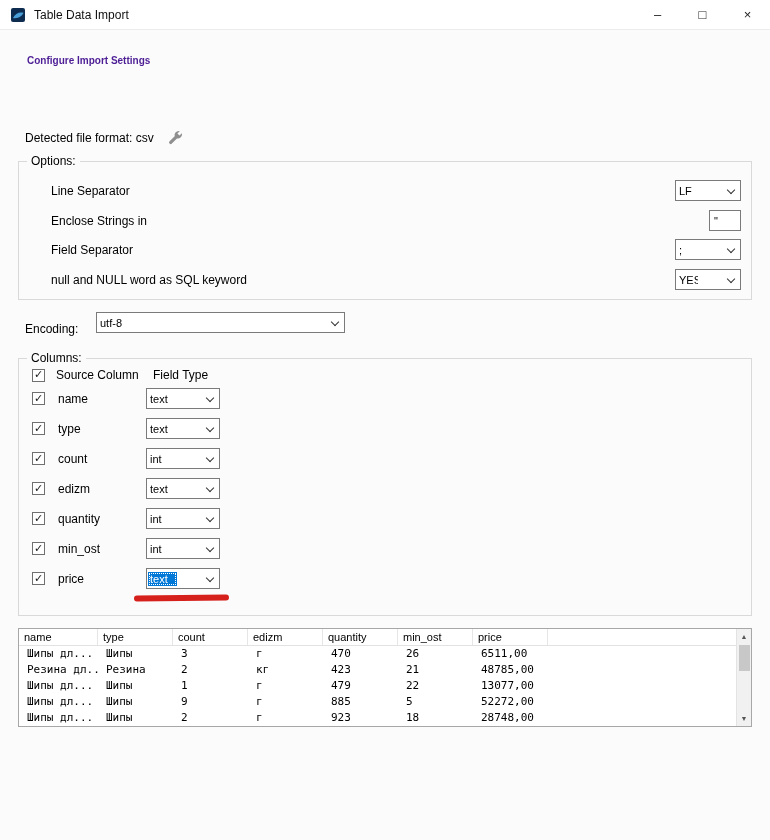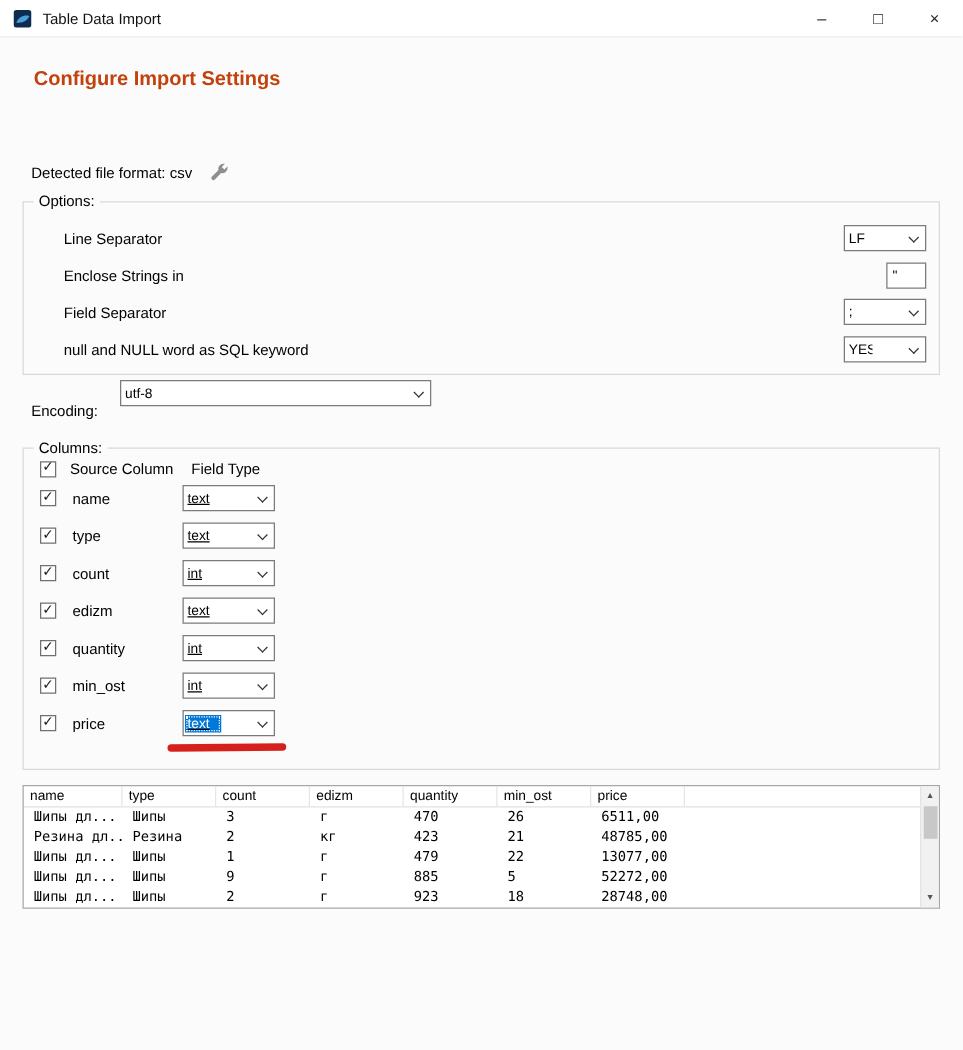--- a/index.html
+++ b/index.html
@@ -8,21 +8,21 @@
   .window { position:relative; width:770px; height:840px; background:#fbfbfb; }
 
   
   .titlebar { position:absolute; top:0; left:0; right:0; height:30px; background:#ffffff; border-bottom:1px solid #ececec; display:flex; align-items:center; }
   .app-icon { width:16px; height:16px; margin-left:10px; flex:0 0 auto; }
   .title-text { margin-left:8px; font-size:12px; color:#111; }
   .win-controls { margin-left:auto; display:flex; height:100%; }
   .win-btn { width:45px; height:100%; display:flex; align-items:center; justify-content:center; font-size:13px; color:#222; cursor:default; }
 
   
-  .heading { position:absolute; left:27px; top:55px; font-size:16px; font-weight:bold; color:#c2410c; }
+  .heading { position:absolute; left:27px; top:55px; font-size:10px; font-weight:bold; color:#4c1d95; }
 
   
   .detected { position:absolute; left:25px; top:130px; display:flex; align-items:center; }
   .wrench { margin-left:14px; width:15px; height:15px; }
 
   
   .groupbox { position:absolute; border:1px solid #d9d9d9; background:#fbfbfb; }
   .group-legend { position:absolute; top:-8px; left:8px; background:#fbfbfb; padding:0 4px; font-size:12px; }
 
   .options-group { left:18px; top:161px; width:734px; height:139px; }
@@ -31,31 +31,31 @@
 
   
   .select { display:inline-flex; align-items:center; height:21px; background:#fff; border:1px solid #7a7a7a; padding:0 4px 0 1px; cursor:default;gap:24px; }
   .sel-value { flex:1; font-size:11px; padding:1px 2px; white-space:nowrap; overflow:hidden; }
   .chev { flex:0 0 auto; width:6px; height:6px; border-right:1px solid #333; border-bottom:1px solid #333; transform:rotate(45deg); margin:-2px 2px 0 6px; }
   .w66 { width:66px; position:absolute; right:0; }
   .enclose-input { position:absolute; right:0; width:32px; height:21px; border:1px solid #7a7a7a; background:#fff; font-family:"Liberation Sans",sans-serif; font-size:11px; padding:0 4px; }
 
   
   .encoding-label { position:absolute; left:25px; top:322px; }
-  .encoding-select { position:absolute; left:96px; top:304px; width:249px; }
+  .encoding-select { position:absolute; left:96px; top:312px; width:249px; }
 
   
   .columns-group { left:18px; top:358px; width:734px; height:258px; }
   .col-header { position:absolute; left:13px; top:8px; height:16px; display:flex; align-items:center; }
   .checkbox { width:13px; height:13px; background:#fff; border:1px solid #707070; display:inline-flex; align-items:center; justify-content:center; flex:0 0 auto; }
   .check-glyph { font-size:11px; line-height:11px; color:#1a1a1a; margin-top:-1px; }
   .src-header { margin-left:11px; width:97px; }
   .col-row { position:absolute; left:13px; height:21px; display:flex; align-items:center; }
   .col-label { margin-left:13px; width:88px; font-size:12px; }
-  .col-select { width:74px;text-decoration:underline; }
+  .col-select { width:74px; }
   .col-select.selected .sel-value { background:#0078d7; color:#fff; outline:1px dotted #ffffff; outline-offset:-2px; }
 
   
   .red-underline { position:absolute; left:134px; top:595px; width:95px; height:6px; background:#d6201b; border-radius:3px; transform:rotate(-0.5deg); }
 
   
   .preview { position:absolute; left:18px; top:628px; width:734px; height:99px; border:1px solid #a7a7a7; background:#fff; overflow:hidden; }
   .p-header { display:flex; height:17px; border-bottom:1px solid #e2e2e2; }
   .p-hcell { font-size:11px; padding:2px 0 0 5px; border-right:1px solid #e6e6e6; white-space:nowrap; overflow:hidden; }
   .p-row { display:flex; height:16px; }

